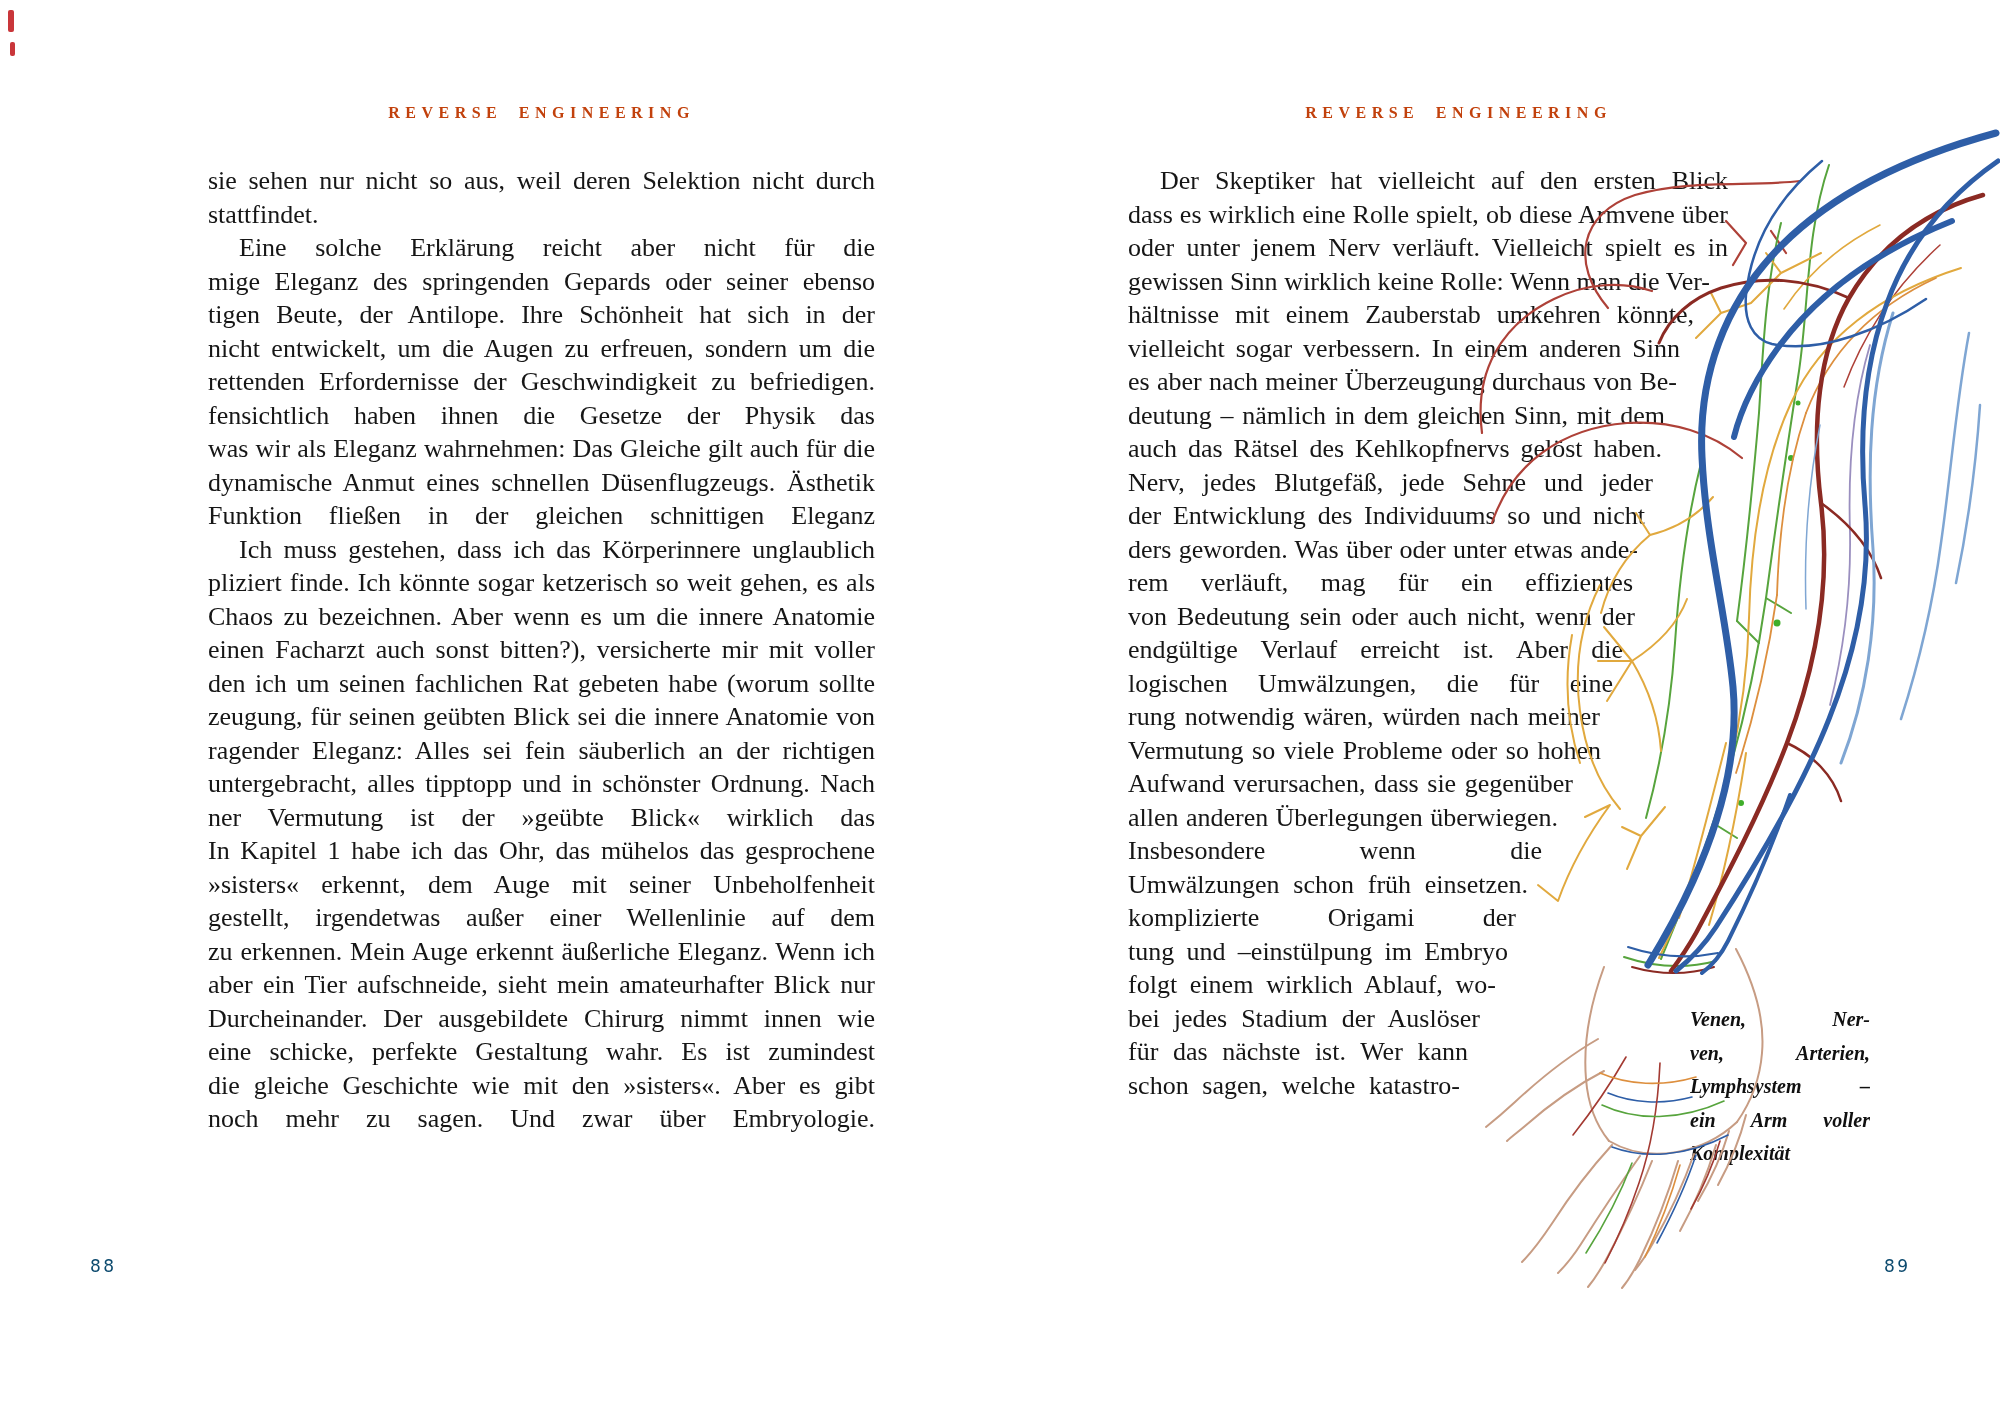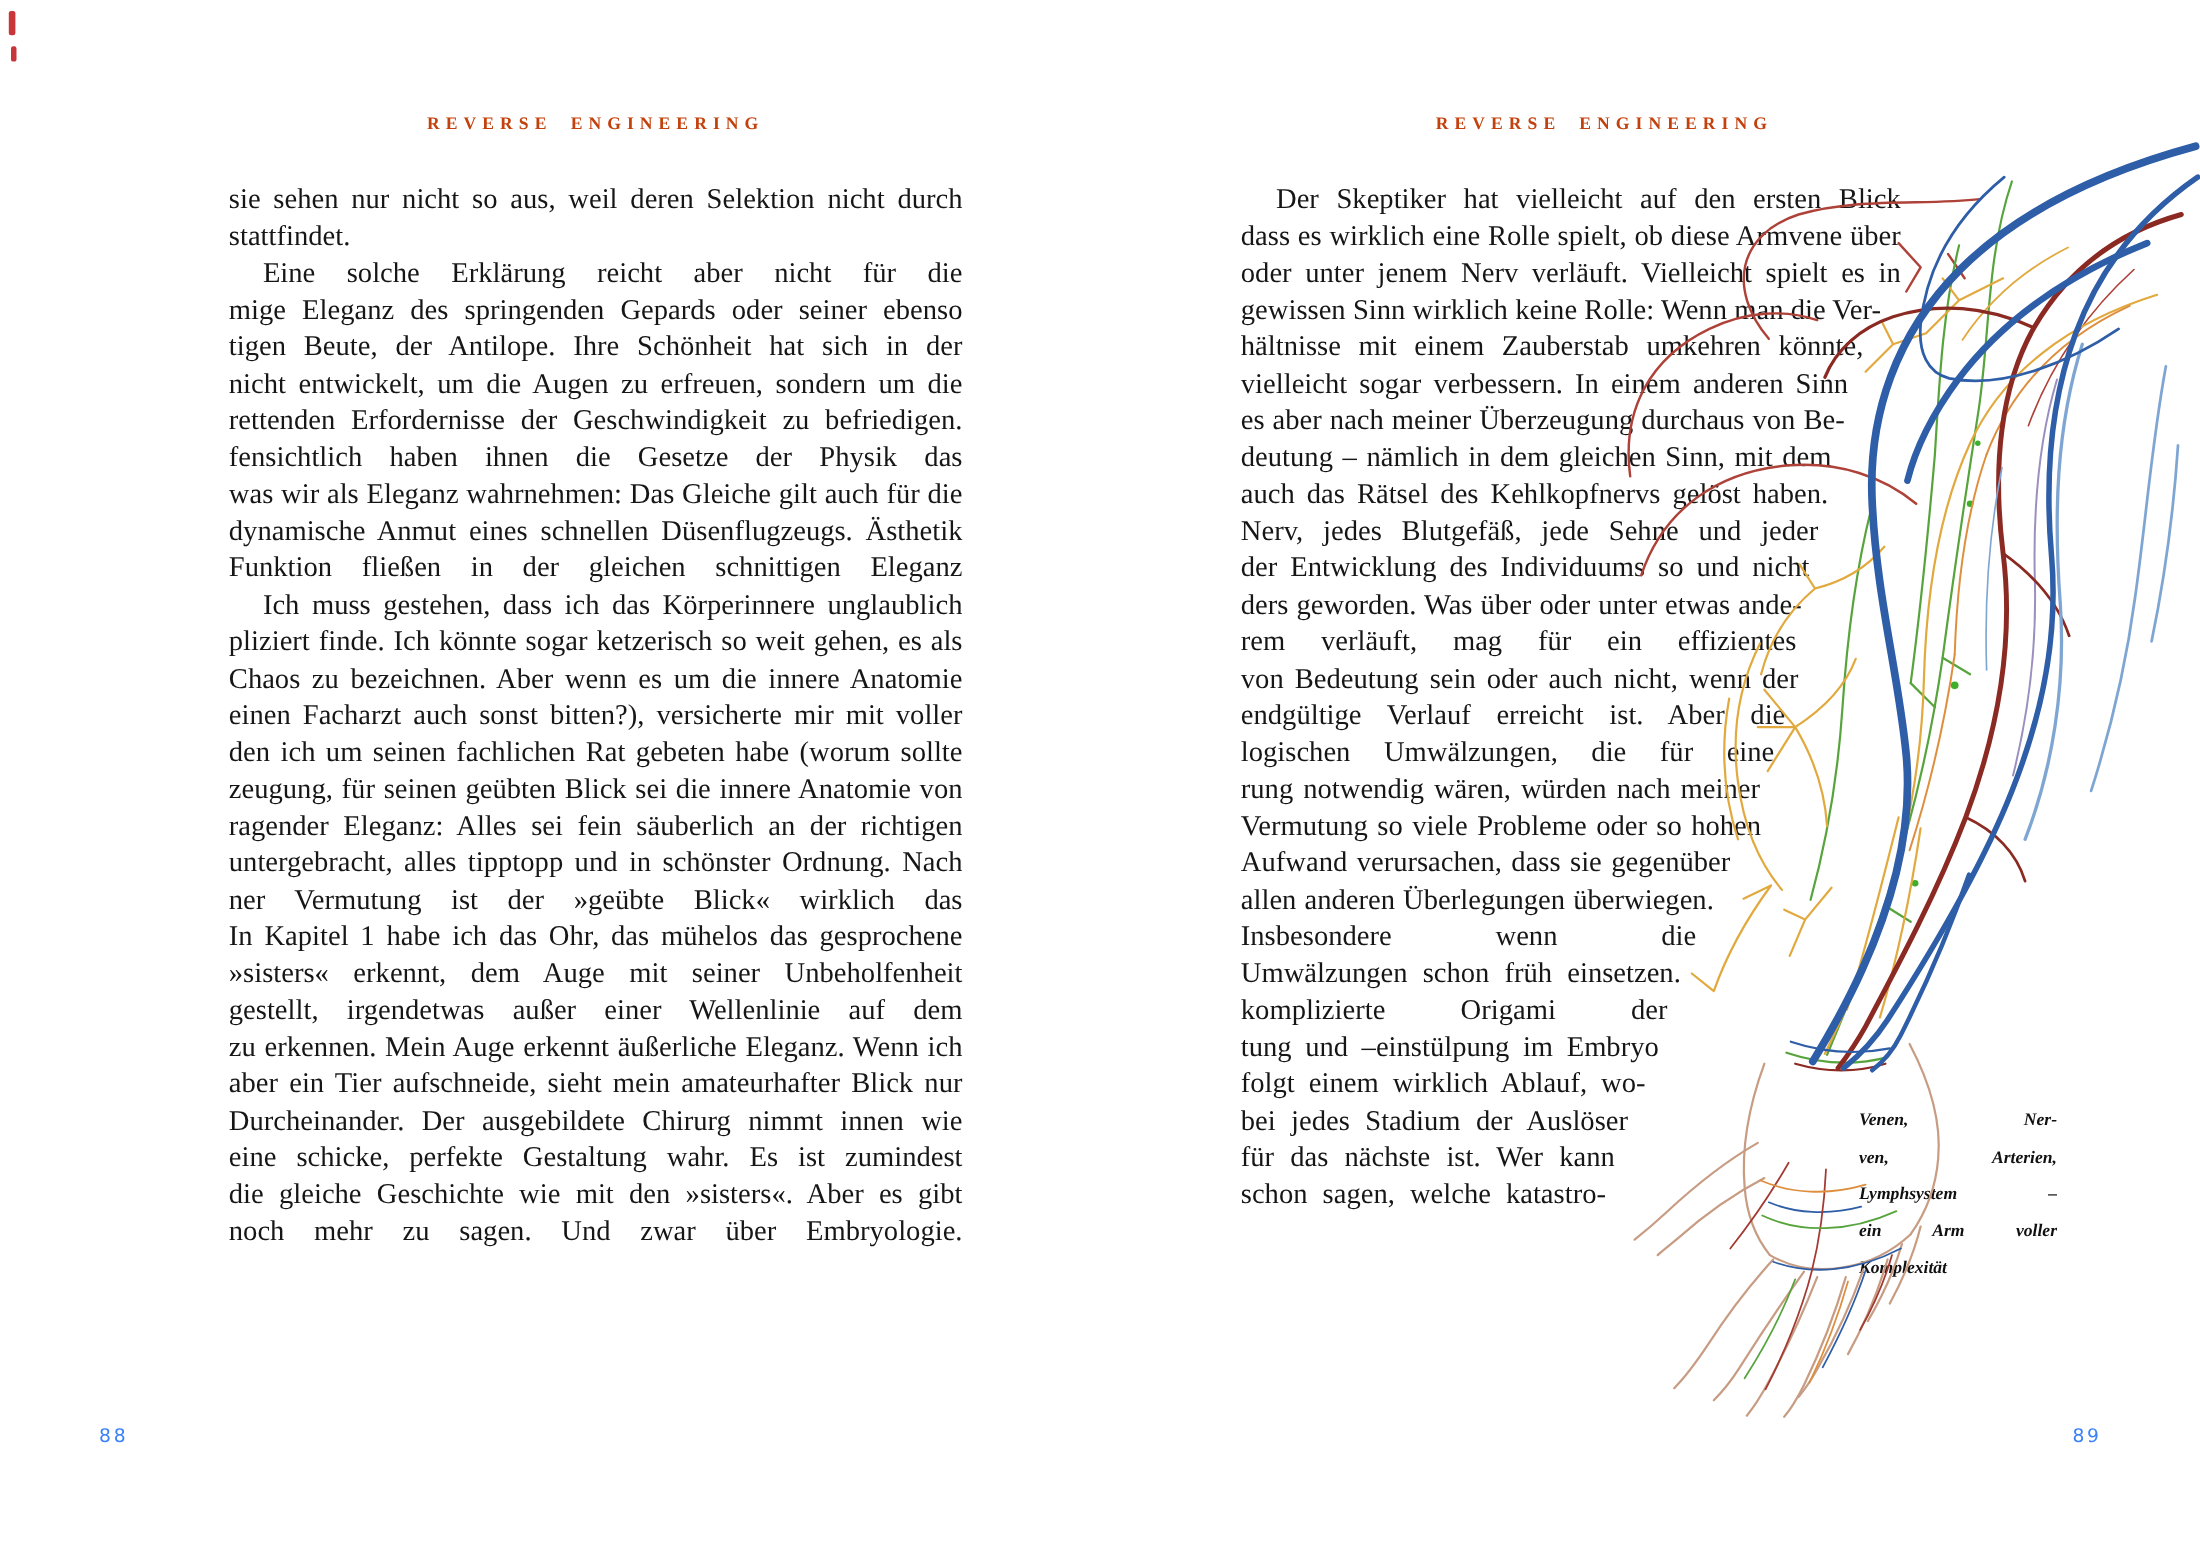--- a/index.html
+++ b/index.html
@@ -64,30 +64,30 @@
   #right-lines .line:nth-child(22){width:400px;}
   #right-lines .line:nth-child(23){width:388px;}
   #right-lines .line:nth-child(24){width:380px;}
   #right-lines .line:nth-child(25){width:368px;}
   #right-lines .line:nth-child(26){width:352px;}
   #right-lines .line:nth-child(27){width:340px;}
   #right-lines .line:nth-child(28){width:332px;}
   #right-lines .line:nth-child(29){width:326px;}
   #right-lines .line:nth-child(30){width:330px;}
   .folio{
-    position:absolute;top:1296px;
+    position:absolute;top:1256px;
     font-family:"DejaVu Sans", sans-serif;
-    font-size:17px;letter-spacing:2.5px;color:#3b82f6;
+    font-size:17px;letter-spacing:2.5px;color:#0c4a6e;
   }
   #folio-left{left:90px;}
   #folio-right{left:1884px;}
   .caption{
     position:absolute;left:1690px;top:1006px;width:180px;
     text-align:right;
-    font-size:16px;line-height:26.5px;
+    font-size:20px;line-height:26.5px;
     font-weight:700;font-style:italic;color:#101010;
   }
   #arm-figure{position:absolute;left:1180px;top:105px;width:820px;height:1185px;}
   #arm-figure path{fill:none;stroke-linecap:round;stroke-linejoin:round;}
   .scan-mark{position:absolute;background:#c9363a;border-radius:2px;}
 </style>
 </head>
 <body>
 
 <div class="sheet">

